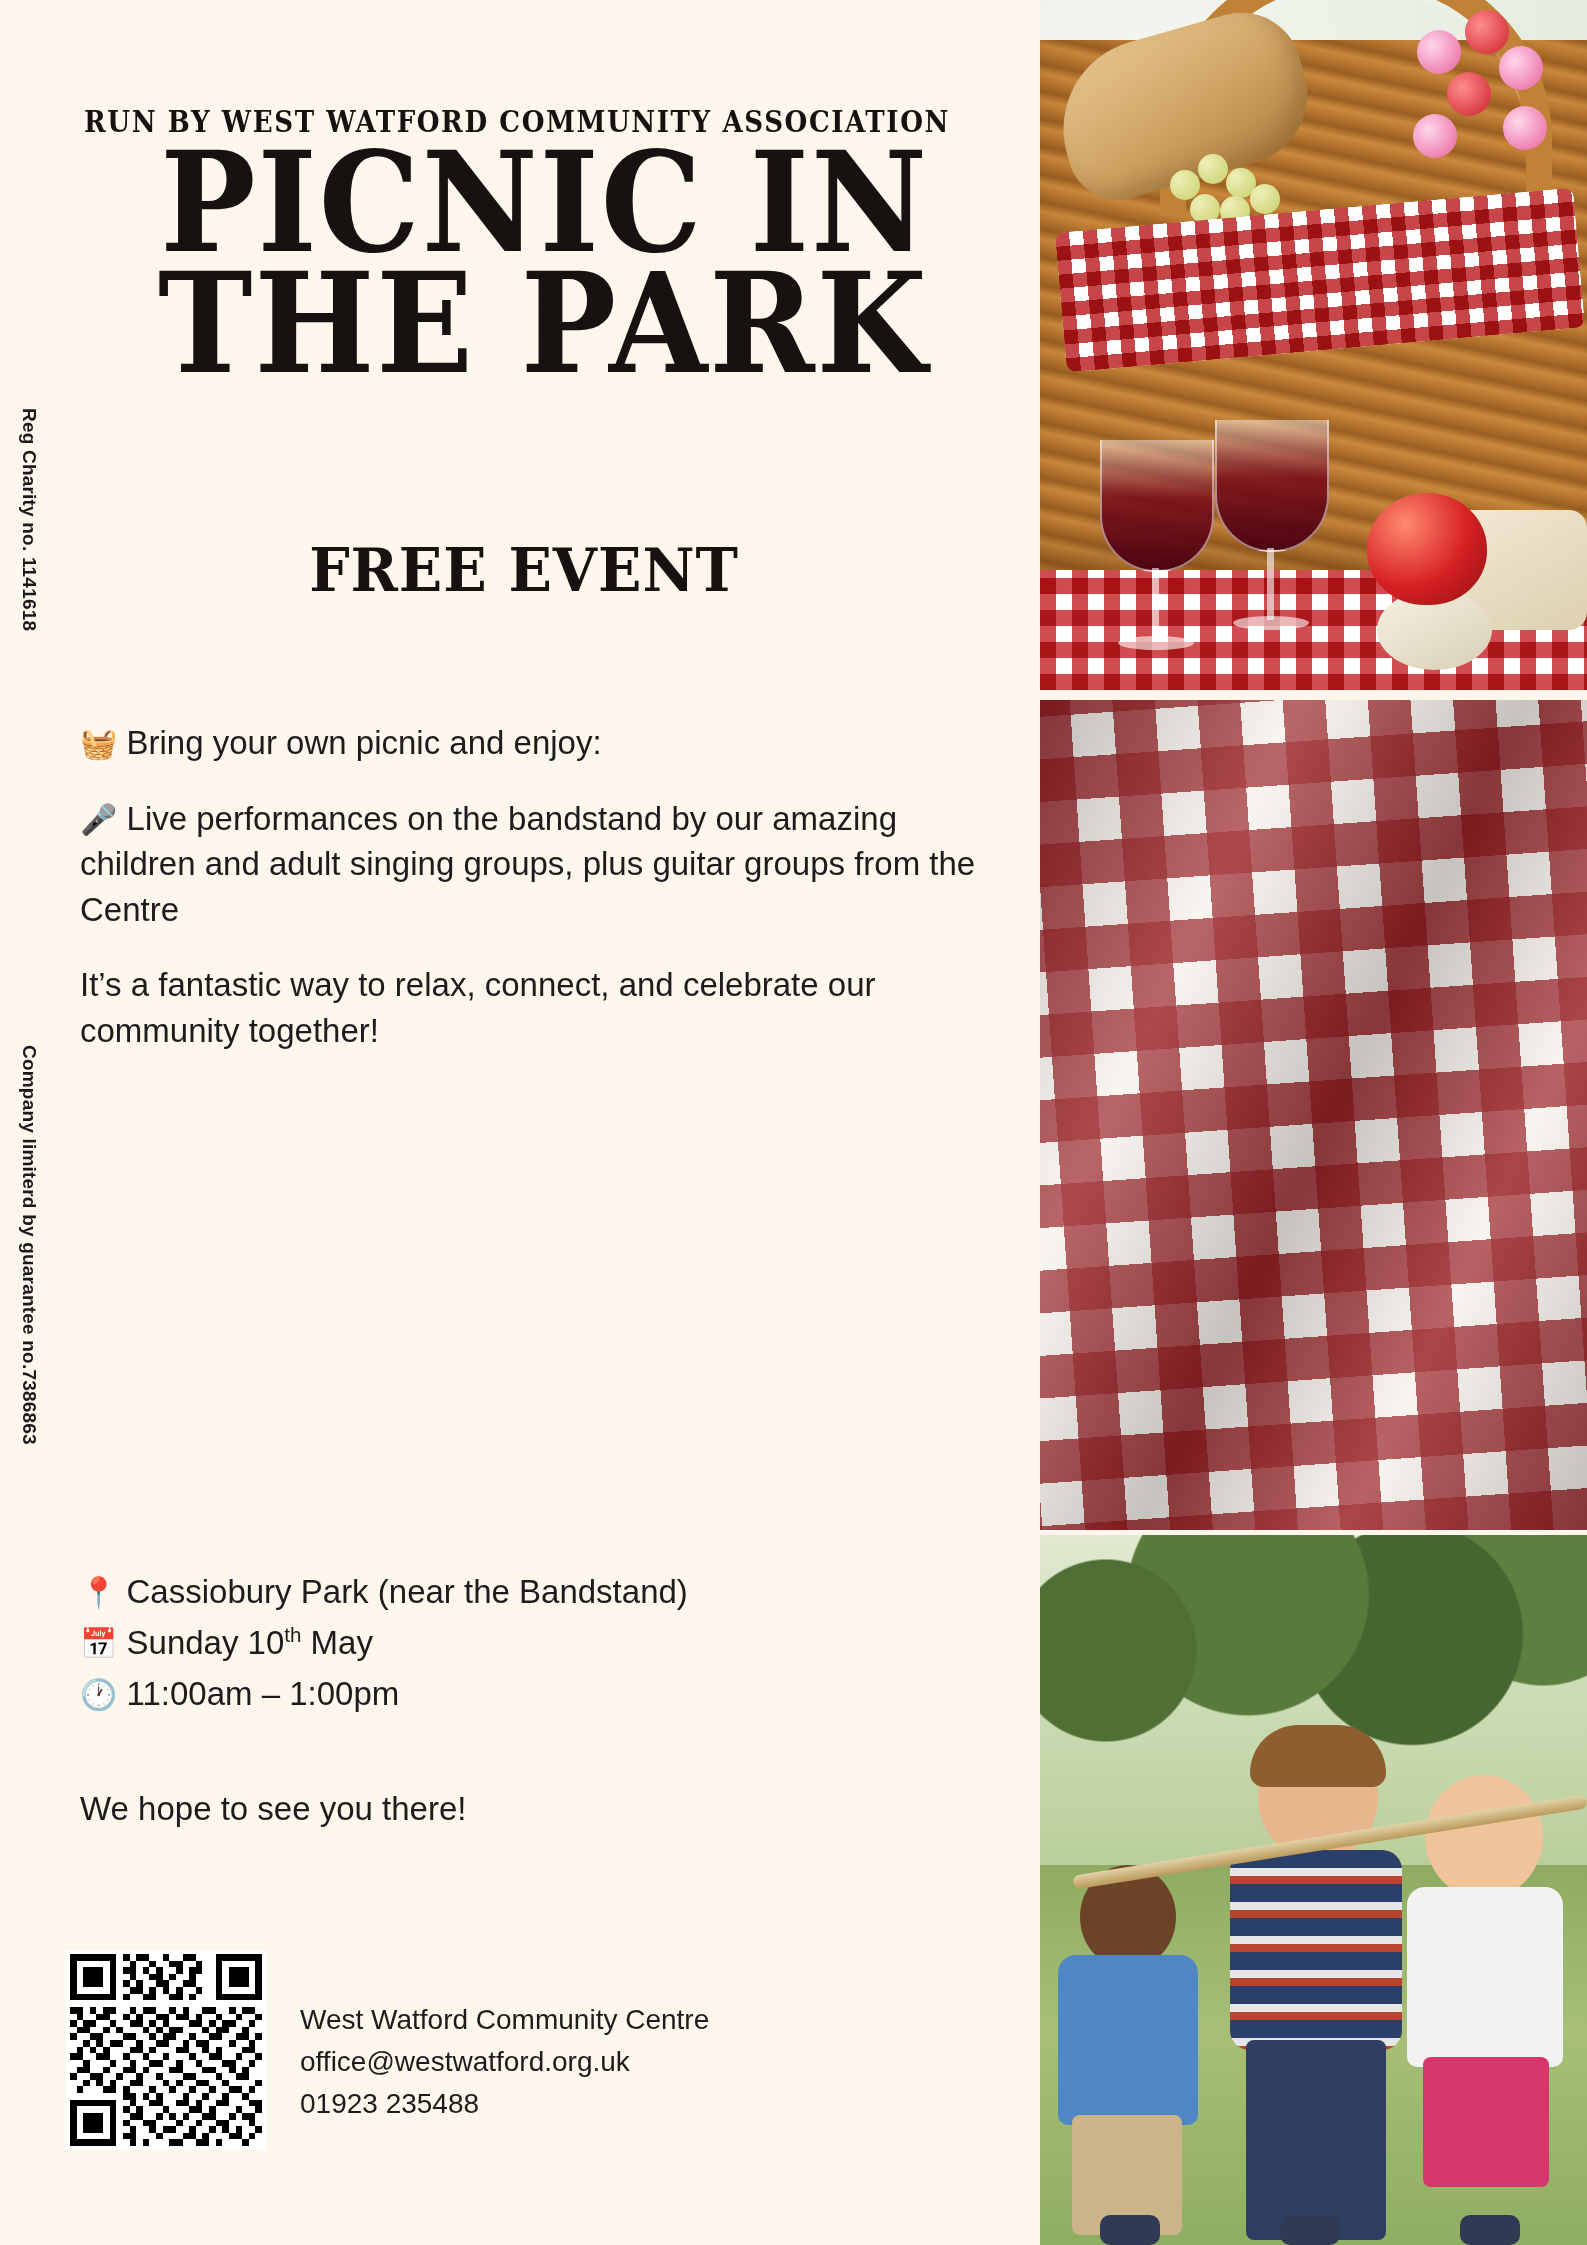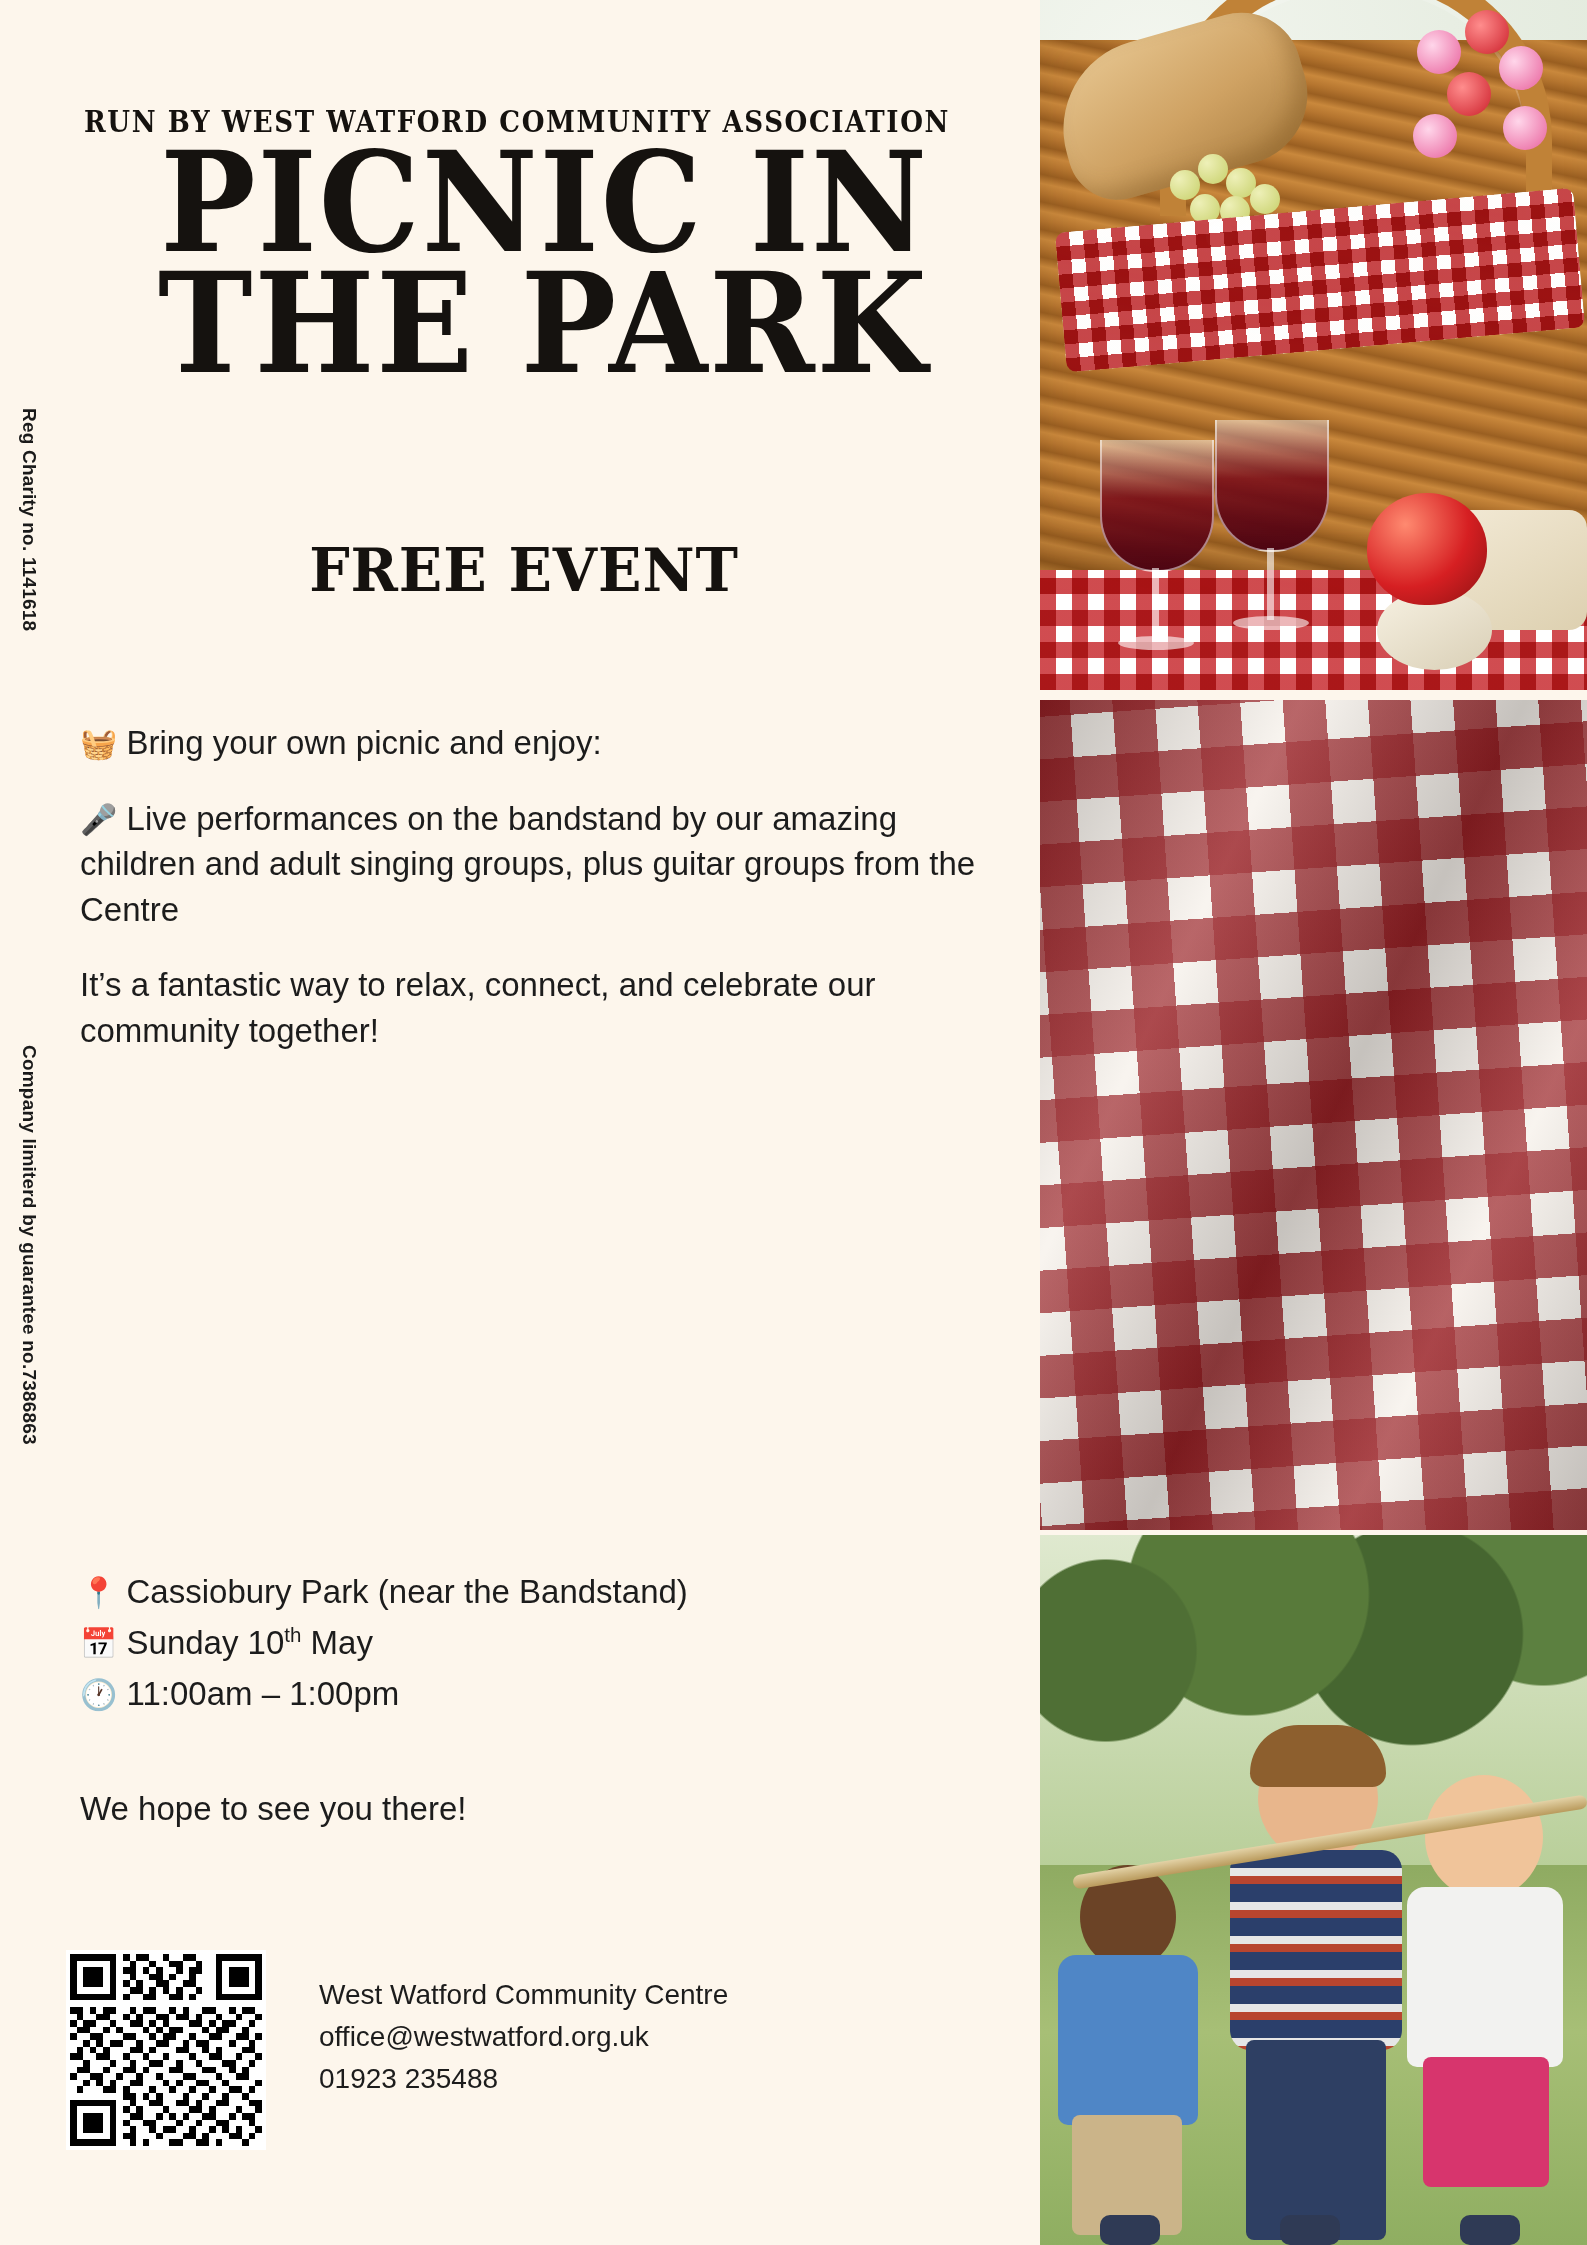--- a/index.html
+++ b/index.html
@@ -149,22 +149,21 @@
     font-size: 33px;
     color: #1c1c1c;
   }
 
   
   .footer {
     position: absolute;
     left: 66px;
     top: 1950px;
     display: flex;
-    align-items: flex-start;
-    gap: 19px;
+    align-items: center;
   }
   .qr {
     width: 200px;
     height: 200px;
     background: #ffffff;
     padding: 4px;
     box-sizing: border-box;
   }
   .qr svg { display: block; }
   .address {

